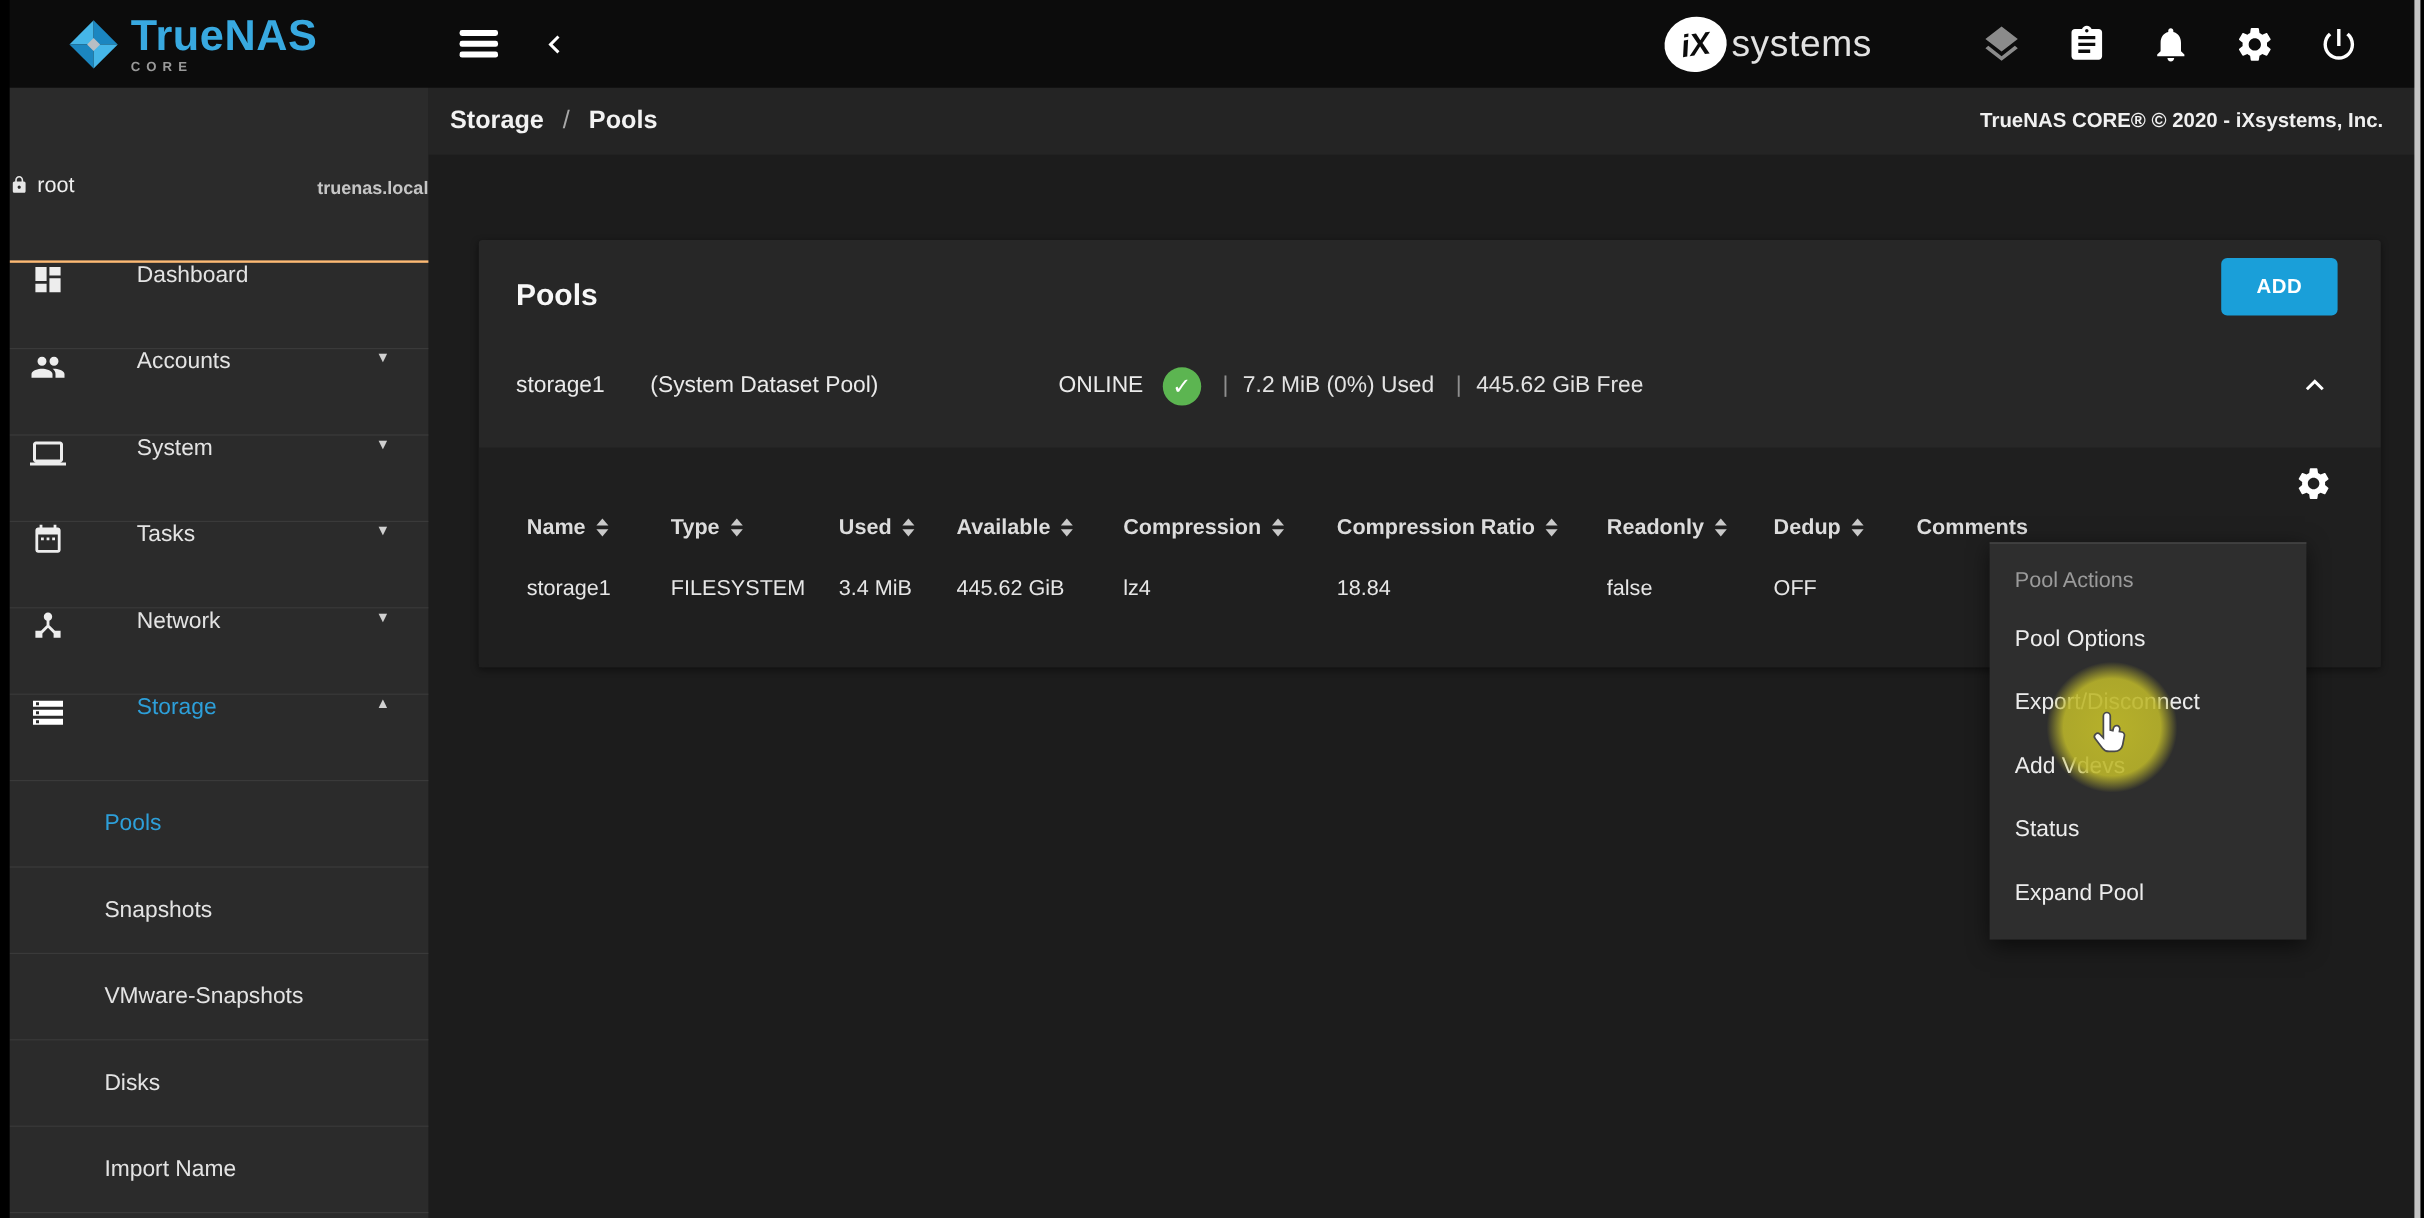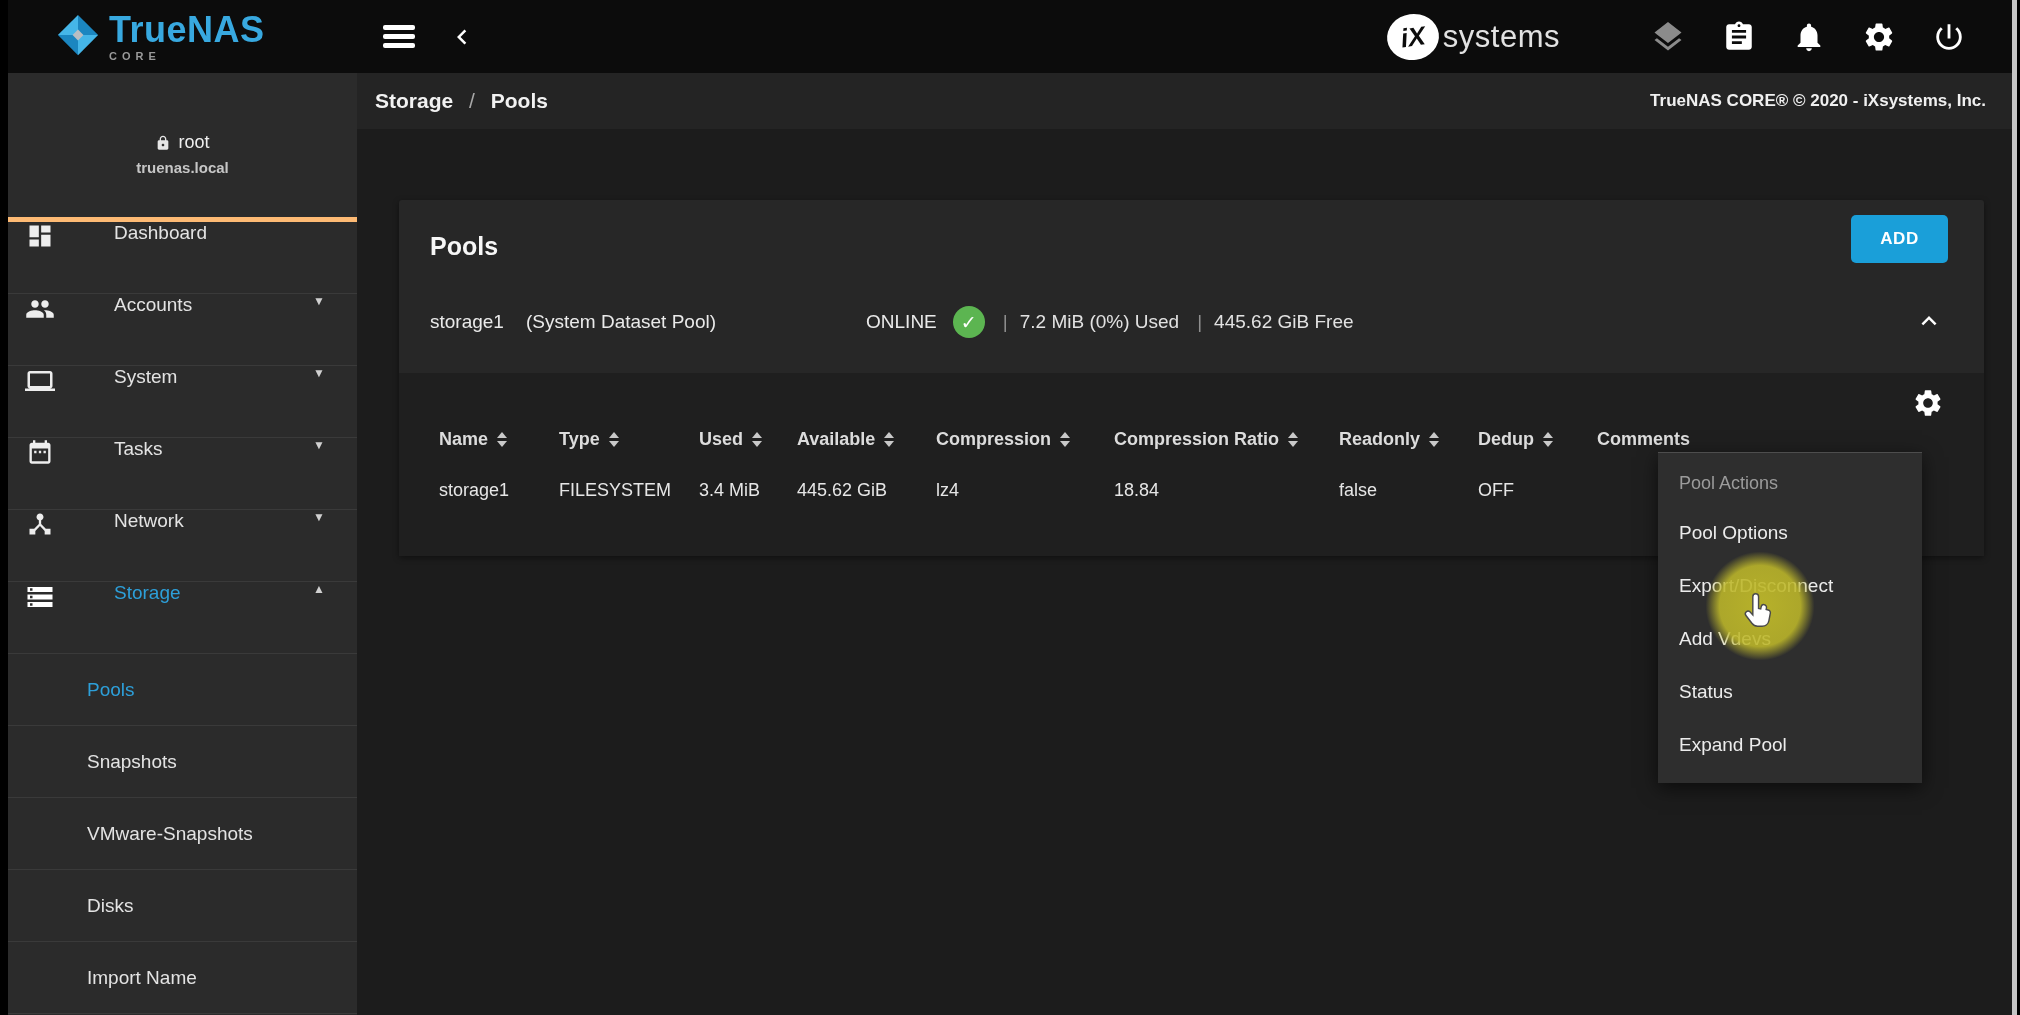--- a/index.html
+++ b/index.html
@@ -1,21 +1,21 @@
 <!DOCTYPE html>
 <html><head>
 <meta charset="utf-8">
 <style>
   html,body{margin:0;padding:0;background:#000;}
   .screen{position:relative;width:2020px;height:1015px;background:#1c1c1c;overflow:hidden;
           font-family:"Liberation Sans","DejaVu Sans",sans-serif;color:#e8e8e8;}
   
   .topbar{position:absolute;left:0;top:0;width:2020px;height:73px;background:#0c0c0c;
           display:flex;align-items:center;z-index:30;}
-  .brand{display:flex;align-items:flex-start;margin-left:55px;}
+  .brand{display:flex;align-items:center;margin-left:55px;}
   .brand svg{display:block;}
   .brand-text{margin-left:8px;line-height:1;}
   .brand-title{font-size:36px;font-weight:700;color:#38a9e0;letter-spacing:.5px;display:block;}
   .brand-edition{display:block;font-size:11px;letter-spacing:5px;color:#9a9a9a;margin-top:3px;font-weight:700;}
   .menu-toggle{margin-left:112px;background:none;border:none;cursor:pointer;padding:6px;}
   .menu-toggle .bar{display:block;width:32px;height:5px;background:#fff;border-radius:2px;margin:4px 0;}
   .back-btn{margin-left:26px;background:none;border:none;cursor:pointer;padding:0;}
   .back-btn svg{display:block;}
   .topbar-right{margin-left:auto;display:flex;align-items:center;padding-right:52px;}
   .ix-logo{display:flex;align-items:center;margin-right:88px;}
@@ -26,22 +26,22 @@
   .top-icons{display:flex;align-items:center;gap:32px;}
   .icon-btn{background:none;border:none;cursor:pointer;padding:2px;display:flex;align-items:center;}
   
   .crumbbar{position:absolute;left:357px;top:73px;width:1663px;height:56px;background:#242424;
             display:flex;align-items:center;z-index:5;}
   .crumbs{margin-left:18px;font-size:21px;font-weight:700;color:#f2f2f2;}
   .crumb-sep{color:#a8a8a8;margin:0 10px;font-weight:400;}
   .copyright{margin-left:auto;margin-right:34px;font-size:17px;font-weight:700;color:#f0f0f0;}
   
   .sidebar{position:absolute;left:8px;top:73px;width:349px;bottom:0;background:#2b2b2b;z-index:6;}
-  .user-block{height:126px;border-bottom:5px solid #fdba74;display:flex;flex-direction:column;
-              justify-content:center;align-items:center;padding-top:18px;}
+  .user-block{height:126px;border-bottom:2px solid #fdba74;display:flex;
+              justify-content:space-between;align-items:center;padding-top:18px;}
   .user-line{display:flex;align-items:center;font-size:18px;color:#efefef;}
   .user-line svg{margin-right:7px;}
   .user-host{font-size:15px;color:#c6c6c6;margin-top:6px;font-weight:700;}
   .side-row{position:relative;height:72px;border-bottom:1px solid #3a3a3a;display:flex;
             align-items:flex-start;padding-left:17px;cursor:pointer;box-sizing:border-box;gap:27px;}
   .side-row .nav-icon{width:30px;display:flex;justify-content:center;}
   .side-label{margin-left:32px;font-size:19px;font-weight:500;color:#e3e3e3;}
   .side-row.active .side-label{color:#2d9fd9;}
   .caret{position:absolute;right:32px;font-size:12px;color:#d0d0d0;}
   .sub-row{position:relative;height:72px;border-bottom:1px solid #3a3a3a;display:flex;
@@ -52,21 +52,21 @@
   .main{position:absolute;left:357px;top:129px;width:1663px;bottom:0;background:#1c1c1c;}
   .card{position:absolute;left:42px;top:71px;width:1585px;height:356px;background:#272727;
         border-radius:3px;box-shadow:0 2px 6px rgba(0,0,0,.45);}
   .card-head{position:relative;height:92px;display:flex;align-items:center;}
   .card-title{margin:0 0 0 31px;font-size:25px;font-weight:700;color:#f7f7f7;}
   .add-btn{position:absolute;right:36px;top:15px;width:97px;height:48px;background:#1a9fd9;
            color:#fff;font-weight:700;font-size:17px;border:none;border-radius:5px;cursor:pointer;
            font-family:inherit;letter-spacing:.5px;}
   .pool-summary{height:60px;display:flex;align-items:center;padding-left:31px;font-size:19px;}
   .pool-name{color:#eaeaea;}
-  .pool-desc{margin-left:22px;color:#eaeaea;}
+  .pool-desc{margin-left:38px;color:#eaeaea;}
   .pool-status{margin-left:150px;color:#eaeaea;font-weight:500;}
   .check-circle{margin-left:16px;width:32px;height:32px;border-radius:50%;background:#5cb551;
                 color:#fff;font-size:19px;font-weight:700;display:flex;align-items:center;
                 justify-content:center;}
   .vsep{color:#8f8f8f;margin-left:18px;}
   .pool-used,.pool-free{margin-left:12px;color:#e2e2e2;font-weight:500;}
   .collapse-btn{margin-left:auto;margin-right:40px;background:none;border:none;cursor:pointer;padding:0;}
   .pool-panel{position:relative;margin-top:21px;height:183px;background:#1f1f1f;}
   .gear-btn{position:absolute;top:14px;right:40px;background:none;border:none;cursor:pointer;padding:0;}
   .tbl{position:absolute;left:0;right:0;top:44px;}

